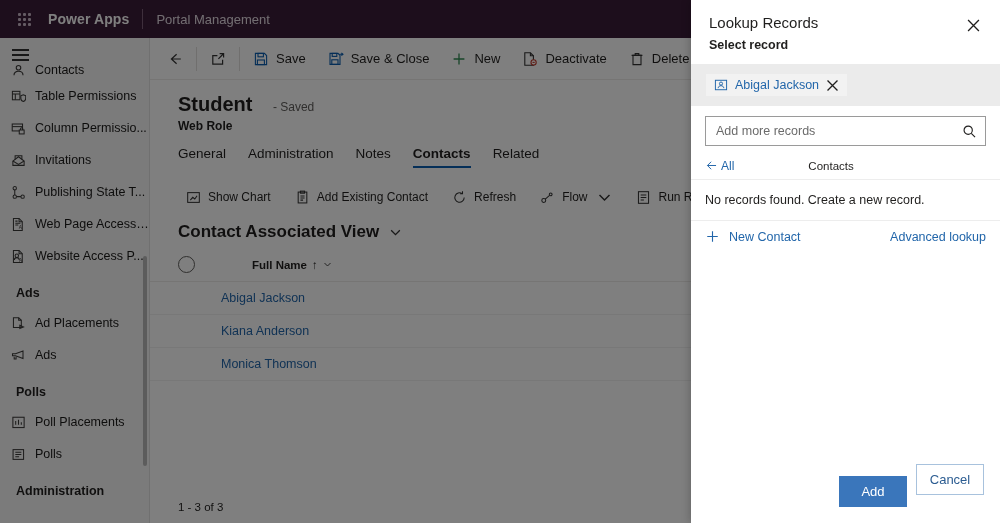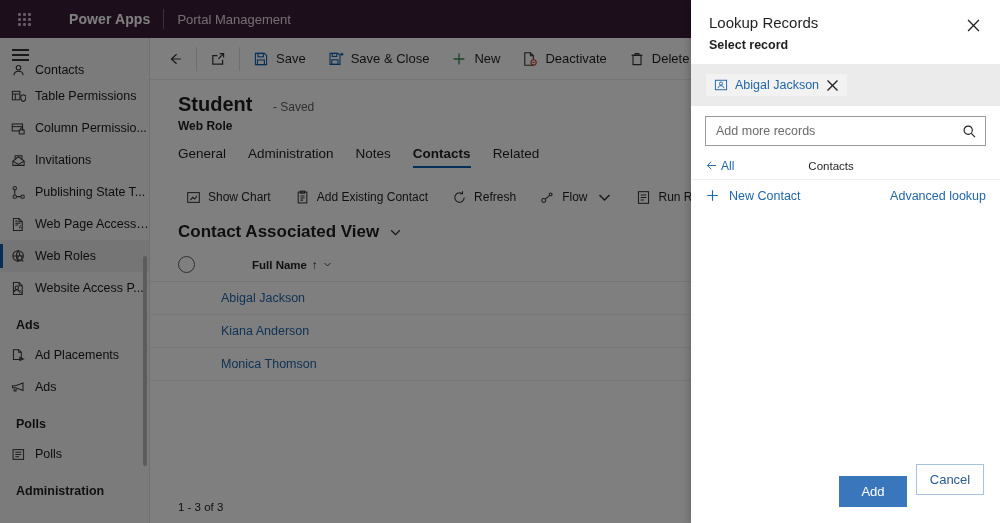--- a/index.html
+++ b/index.html
@@ -12,21 +12,21 @@
   #app { position: relative; width: 1000px; height: 523px; }
 
   
   .suite-header {
     position: absolute; top: 0; left: 0; width: 1000px; height: 38px;
     background: #3b1c38; display: flex; align-items: center;
   }
   .waffle { width: 48px; height: 38px; display: flex; align-items: center; justify-content: center; cursor: pointer; }
   .waffle-grid { display: grid; grid-template-columns: repeat(3, 3px); grid-template-rows: repeat(3, 3px); gap: 2px; }
   .waffle-grid i { display: block; width: 3px; height: 3px; background: #c8b6c6; border-radius: 1px; }
-  .suite-brand { color: #ffffff; font-size: 14px; font-weight: 600; letter-spacing: .1px; margin-left: 21px; }
+  .suite-brand { color: #ffffff; font-size: 14px; font-weight: 600; letter-spacing: .1px; }
   .suite-divider { width: 1px; height: 20px; background: #7c5f79; margin: 0 13px 0 13px; }
   .suite-app { color: #e4dbe3; font-size: 13px; }
 
   
   .body-area { position: absolute; top: 38px; left: 0; width: 1000px; height: 485px; background: #ffffff; }
 
   
   .sidebar {
     position: absolute; top: 0; left: 0; width: 150px; height: 485px;
     background: #f6f6f6; border-right: 1px solid #e1e1e1; overflow: hidden;
@@ -224,31 +224,20 @@
             <svg viewBox="0 0 16 16" fill="none" stroke="currentColor" stroke-width="1.1">
                 <path d="M2.6 1.6h6l3.4 3.4v9.4H2.6z"></path>
                 <path d="M8.6 1.6V5h3.4"></path>
                 <path d="M4.6 4.4h2.4M4.6 6.6h5.4M4.6 8.6h3.2"></path>
                 <text x="8.4" y="13.2" font-size="5" fill="currentColor" stroke="none" font-family="sans-serif">A</text>
               </svg>
           </span>
           <span class="lbl">Web Page Access ...</span>
         </div>
 
-        <div class="nav-item sel">
-          <span class="nav-ico">
-            <svg viewBox="0 0 16 16" fill="none" stroke="currentColor" stroke-width="1.1">
-                <circle cx="7.6" cy="7.4" r="5.6"></circle>
-                <path d="M2 7.4h11.2M7.6 1.8c2.4 2.8 2.4 8.4 0 11.2M7.6 1.8c-2.4 2.8-2.4 8.4 0 11.2"></path>
-                <circle cx="9.4" cy="9.6" r="2.3" fill="#ebebeb"></circle>
-                <path d="M11.1 11.4l2 2"></path>
-              </svg>
-          </span>
-          <span class="lbl">Web Roles</span>
-        </div>
 
         <div class="nav-item">
           <span class="nav-ico">
             <svg viewBox="0 0 16 16" fill="none" stroke="currentColor" stroke-width="1.1">
                 <path d="M2.6 1.6h6l3.4 3.4v9.4H2.6z"></path>
                 <path d="M8.6 1.6V5h3.4"></path>
                 <circle cx="6.2" cy="7.2" r="1.8"></circle>
                 <path d="M3.6 11.6c0-1.5 1.2-2.4 2.6-2.4s2.6.9 2.6 2.4"></path>
                 <text x="8.6" y="13.4" font-size="5" fill="currentColor" stroke="none" font-family="sans-serif">A</text>
               </svg>
@@ -271,20 +260,29 @@
           <span class="nav-ico">
             <svg viewBox="0 0 16 16" fill="none" stroke="currentColor" stroke-width="1.1">
                 <path d="M1.6 6.2h3.2l8-3v8l-8-3H1.6z"></path>
                 <path d="M3.4 9.2v2.6h2v-2.6"></path>
               </svg>
           </span>
           <span class="lbl">Ads</span>
         </div>
 
         <div class="nav-group">Polls</div>
+        <div class="nav-item">
+          <span class="nav-ico">
+            <svg viewBox="0 0 16 16" fill="none" stroke="currentColor" stroke-width="1.1">
+                <rect x="2" y="2.4" width="12" height="11"></rect>
+                <path d="M5 6.4v4M8 5v5.4M11 7.6v2.8"></path>
+              </svg>
+          </span>
+          <span class="lbl">Poll Placements</span>
+        </div>
         <div class="nav-item">
           <span class="nav-ico">
             <svg viewBox="0 0 16 16" fill="none" stroke="currentColor" stroke-width="1.1">
                 <rect x="2.2" y="2.8" width="11.2" height="10.4"></rect>
                 <path d="M4.6 5.6h6.4M4.6 8h6.4M4.6 10.4h4"></path>
               </svg>
           </span>
           <span class="lbl">Polls</span>
         </div>
 
@@ -507,20 +505,21 @@
     <div class="crumbs">
       <div class="crumb-back">
         <svg viewBox="0 0 16 16" fill="none" stroke="#2266aa" stroke-width="1.2">
             <path d="M7.6 3.4L3 8l4.6 4.6M3 8h10.6"></path>
           </svg>
         <span>All</span>
       </div>
       <div class="crumb-cur">Contacts</div>
     </div>
 
+    <div class="empty-msg">No records found. Create a new record.</div>
 
     <div class="panel-actions">
       <div class="new-rec">
         <svg class="plus" viewBox="0 0 16 16" fill="none" stroke="#2266aa" stroke-width="1.2">
             <path d="M8 2.4v11.2M2.4 8h11.2"></path>
           </svg>
         <span>New Contact</span>
       </div>
       <div class="adv-look">Advanced lookup</div>
     </div>

